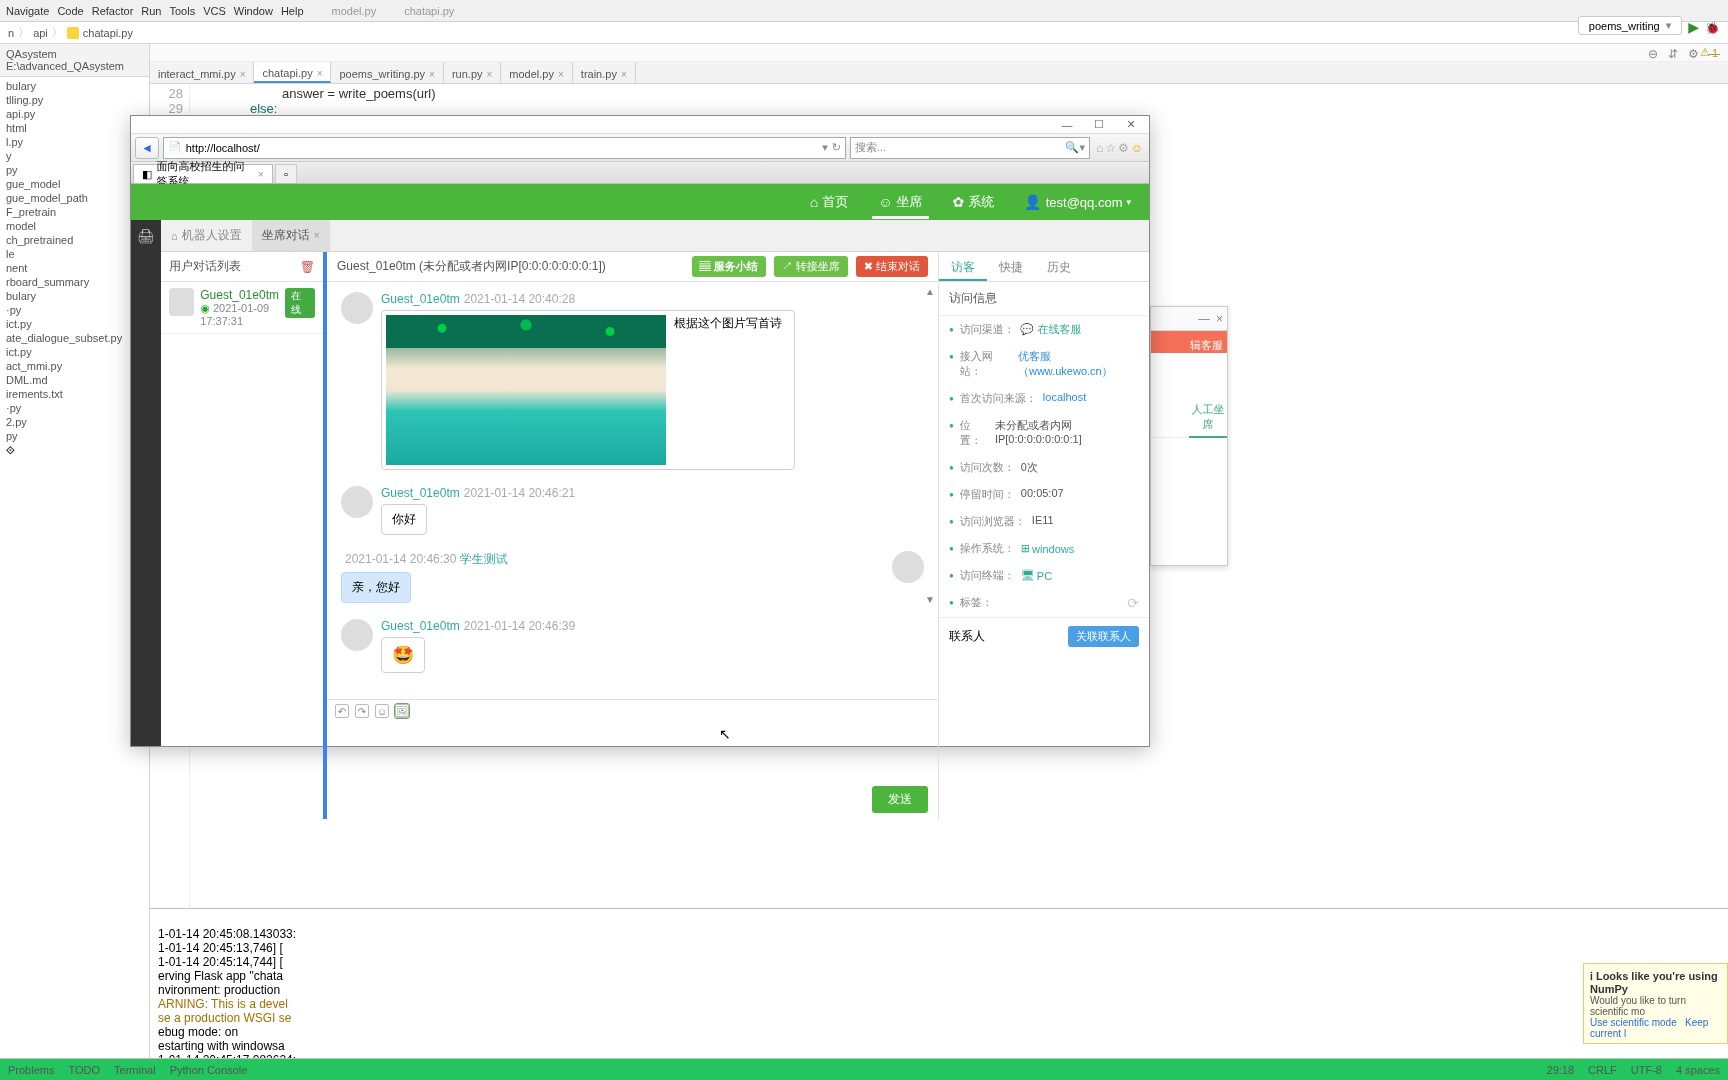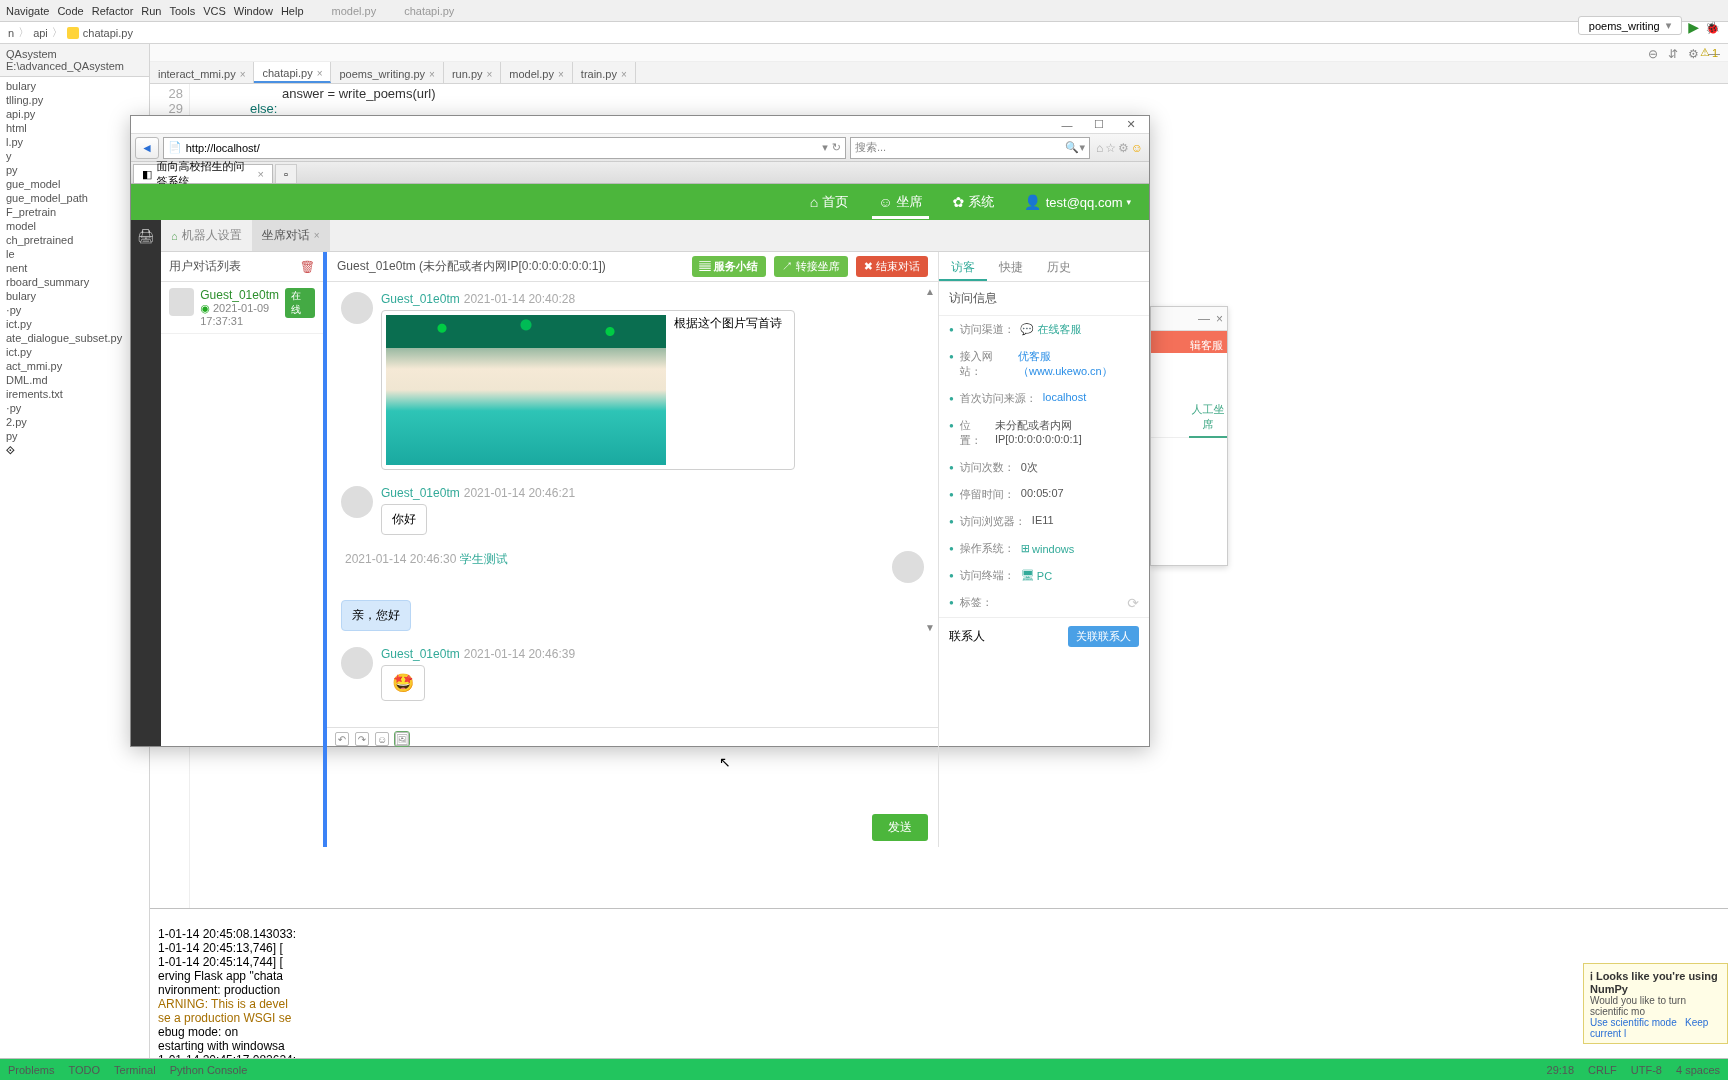--- a/index.html
+++ b/index.html
@@ -119,21 +119,21 @@
 .chat-msgs { flex: 1; overflow: hidden; padding: 10px 14px; font-size: 12px; position:relative;}
 .msg { display: flex; gap: 8px; margin-bottom: 16px; }
 .msg .ava { width: 32px; height: 32px; background: #ddd; border-radius: 50%; flex-shrink:0;}
 .msg .body { flex: 1; }
 .msg .meta { margin-bottom: 4px; }
 .msg .meta .n { color: #3a9; }
 .msg .meta .t { color: #aaa; margin-left: 4px; }
 .msg .bubble { border: 1px solid #d0d0d0; border-radius: 4px; padding: 6px 10px; display: inline-block; background:#fff;}
 .msg.right { flex-direction: row-reverse; }
 .msg.right .body { text-align: left; }
-.msg.right .bubble { background: #d5e8fb; border-color:#b8d6f5;margin-top:28px;}
+.msg.right .bubble { background: #d5e8fb; border-color:#b8d6f5;}
 .msg.right .meta .n { color:#3a9;}
 .img-bubble { border:1px solid #d0d0d0; border-radius:4px; padding:4px; display:inline-flex; gap:0; background:#fff;}
 .beach { width: 280px; height: 150px; background: linear-gradient(180deg, #0a6e50 0%, #f5e9d6 36%, #f0e6d2 50%, #2ec4b6 64%, #1aa9a0 100%); position:relative;}
 .beach::before { content:""; position:absolute; top:0; left:0; right:0; height:22%; background: radial-gradient(circle at 20% 40%, #0c4 4px, transparent 5px), radial-gradient(circle at 50% 30%, #0b5 5px, transparent 6px), radial-gradient(circle at 80% 50%, #0c4 4px, transparent 5px), #0a6e50;}
 .emoji { font-size: 18px; }
 .scroll-arrows { position:absolute; right:2px; width:12px; color:#888; font-size:10px; display:flex; flex-direction:column; align-items:center;}
 .scroll-arrows.top { top:4px;}
 .scroll-arrows.bot { bottom:94px;}
 
 .chat-input-area { border-top:1px solid #e0e0e0; height:120px; display:flex; flex-direction:column;}

